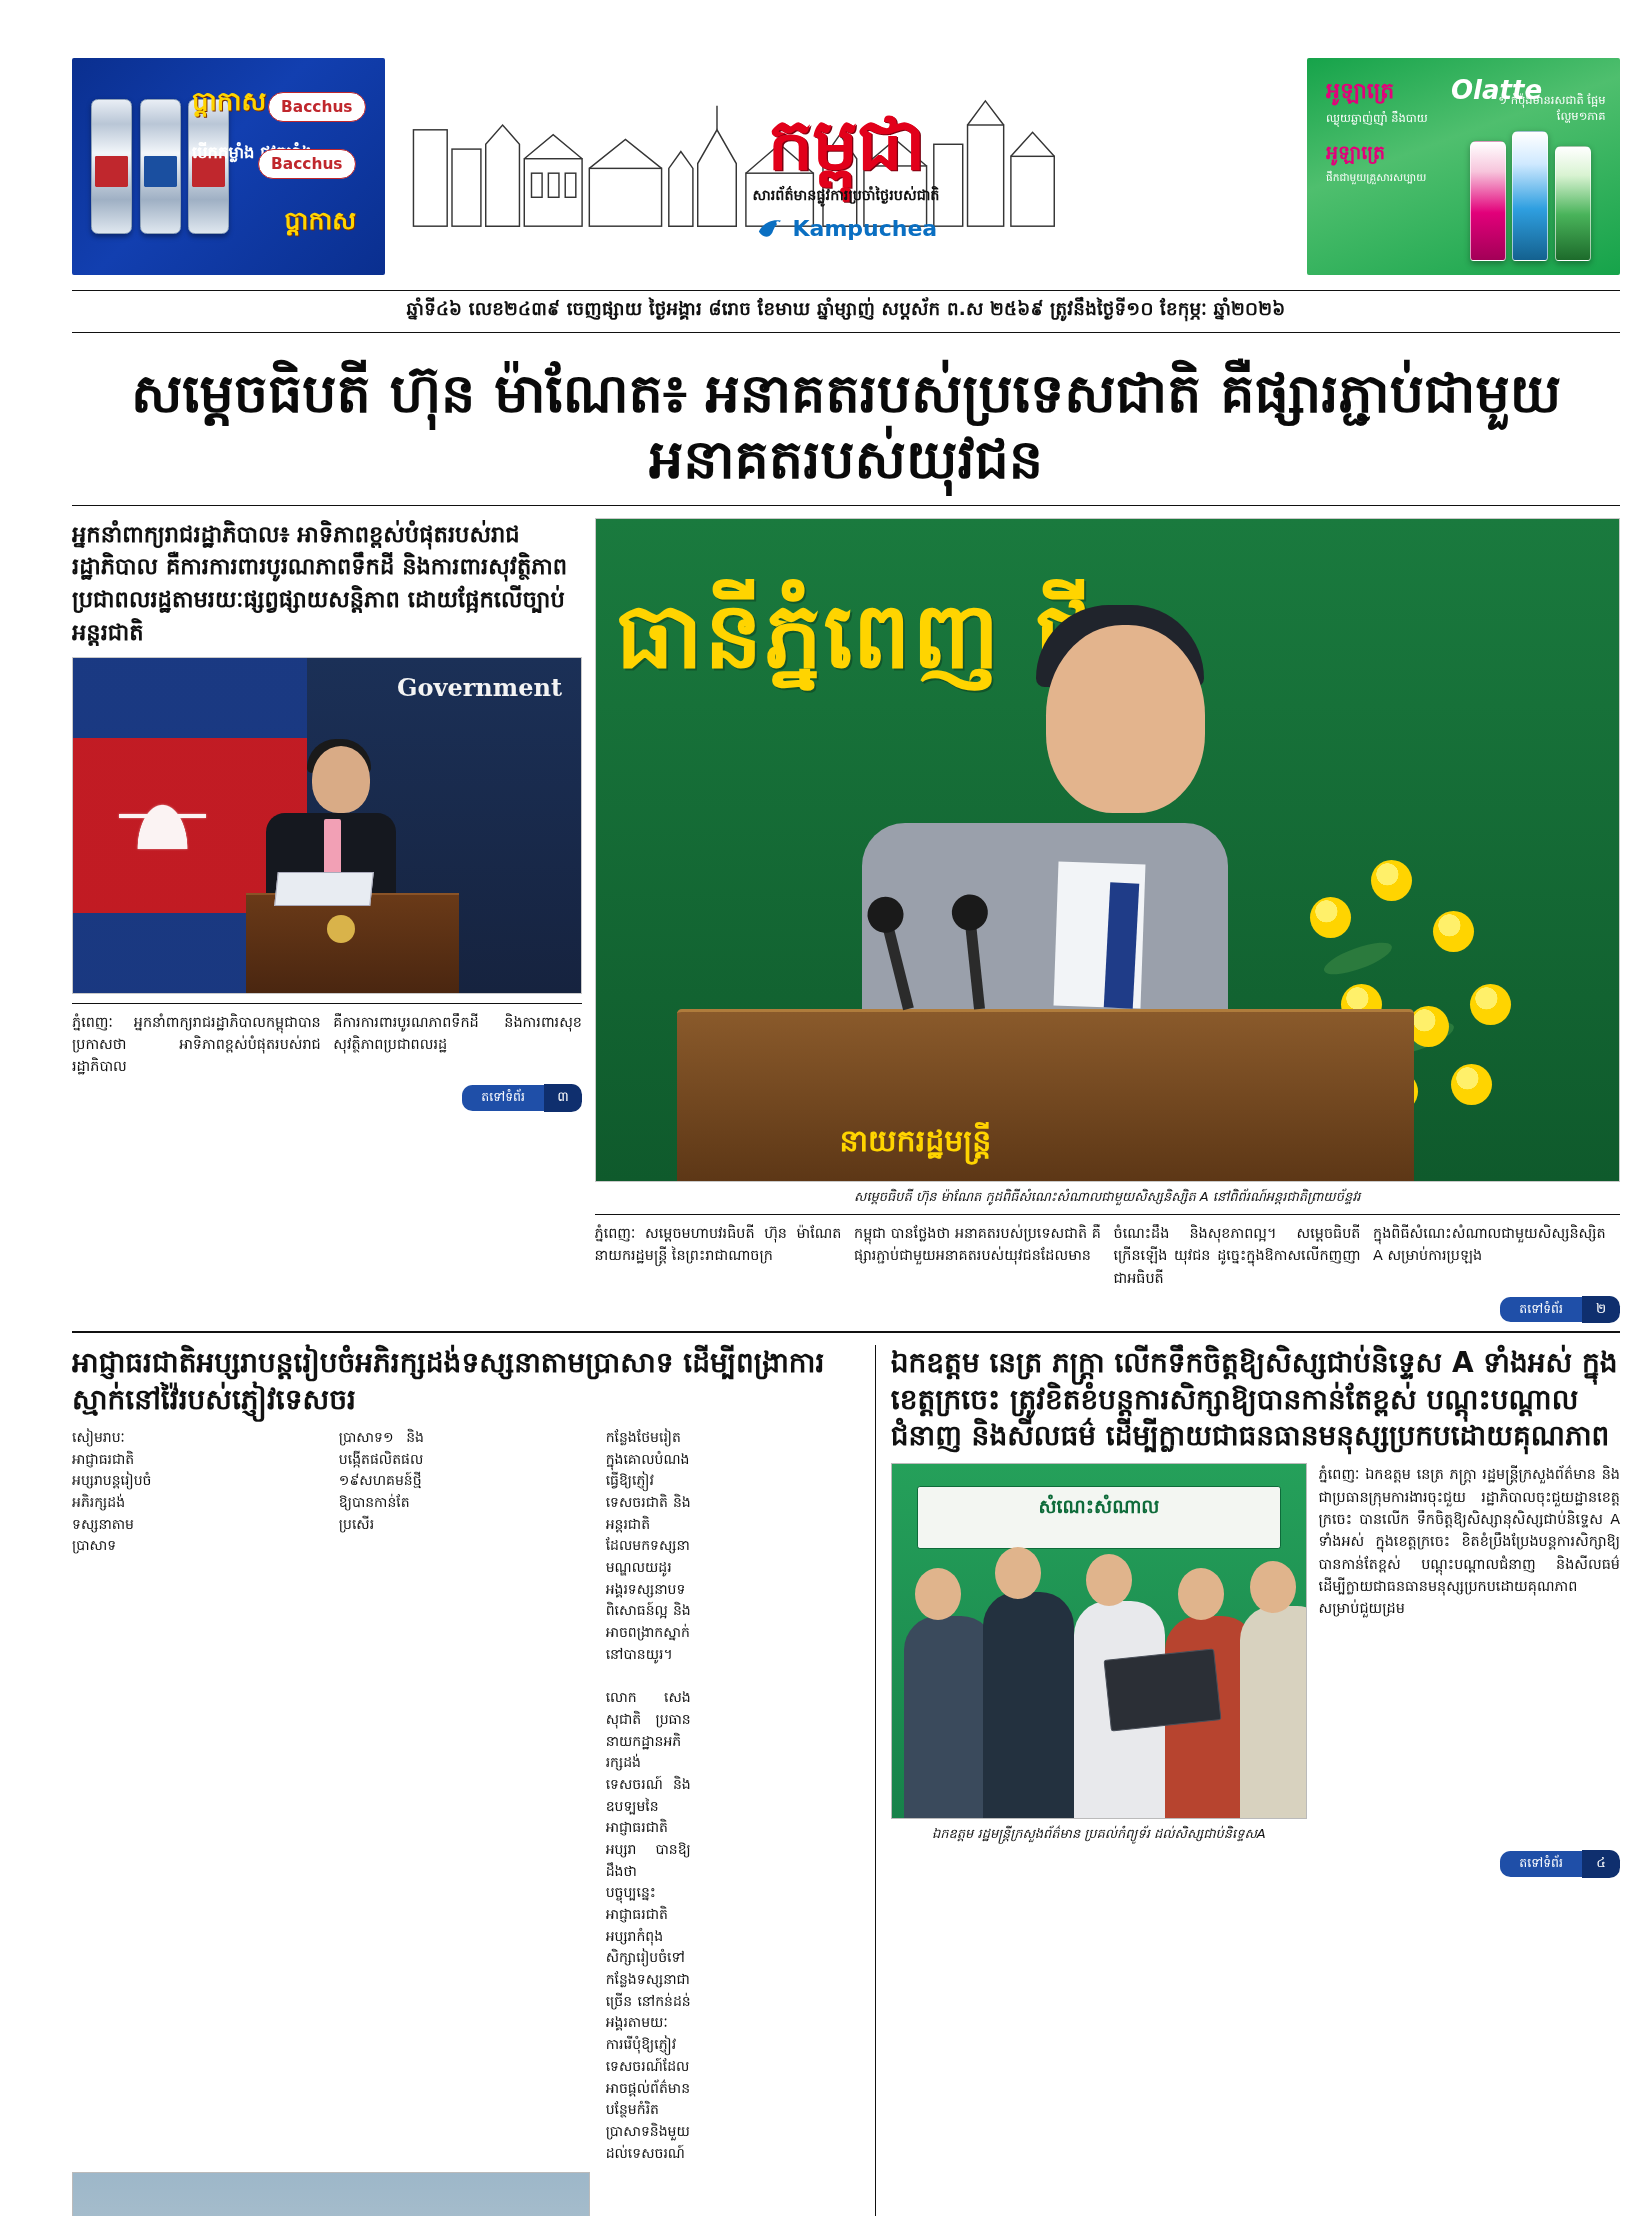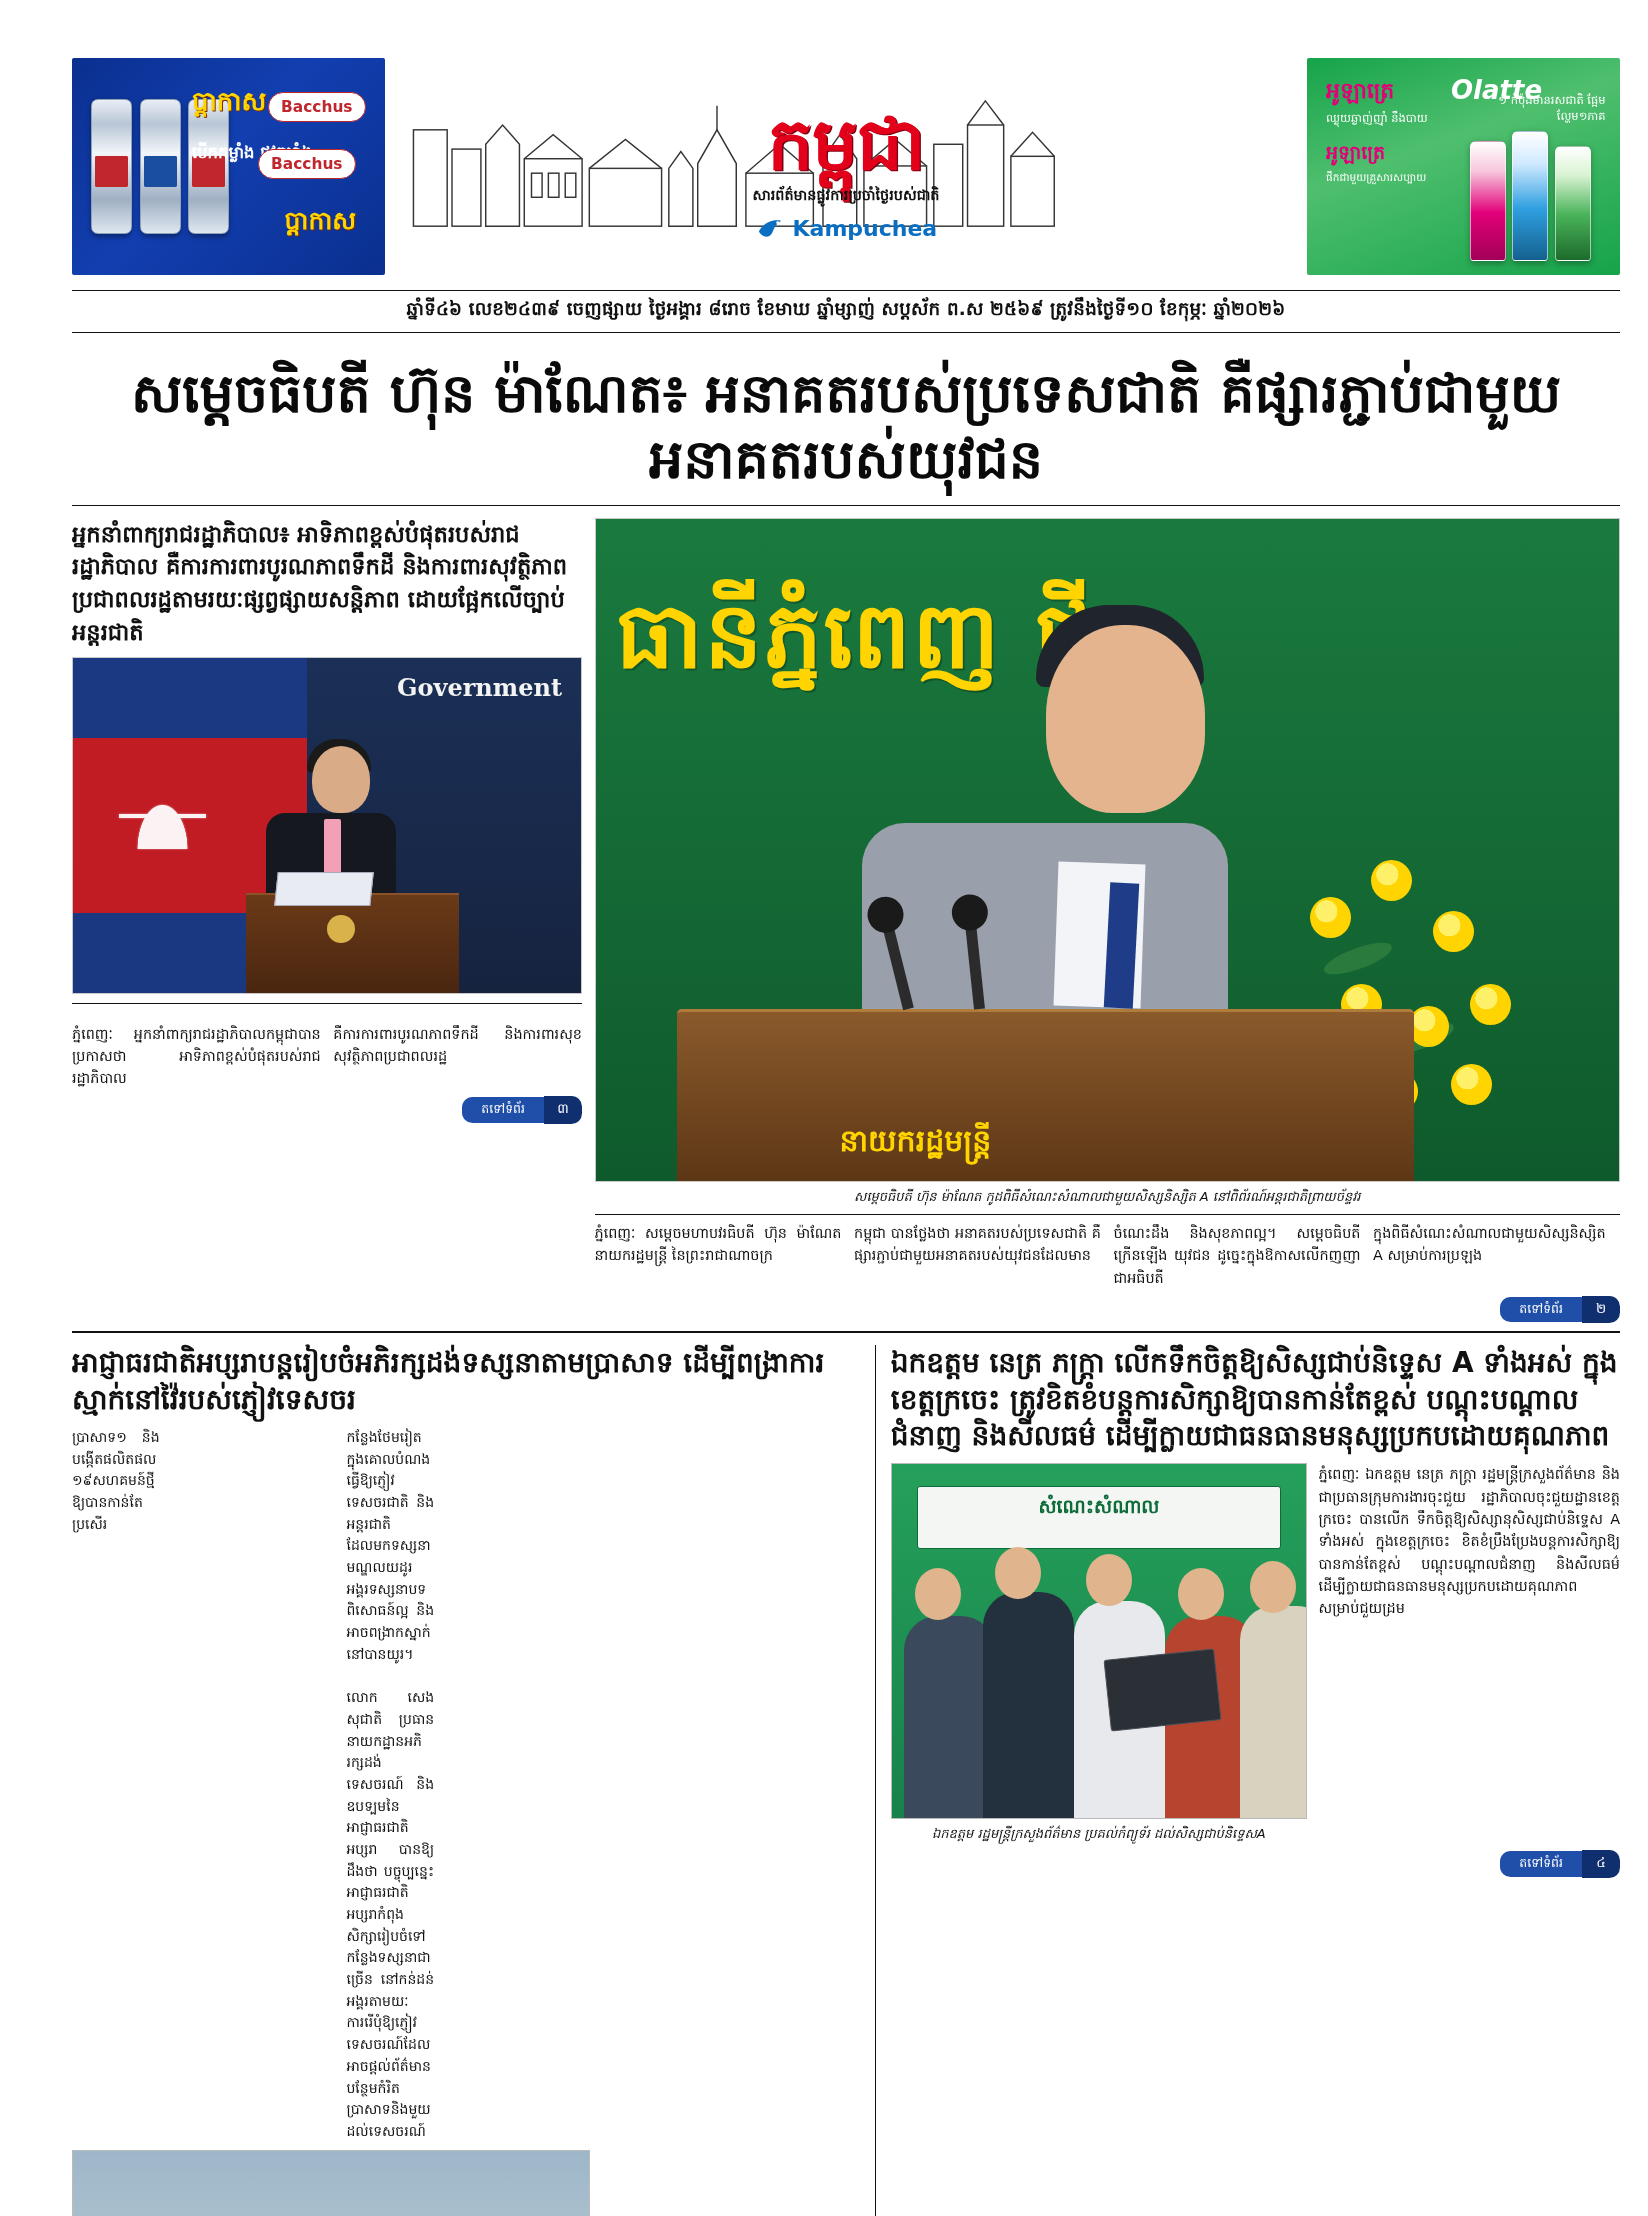--- a/index.html
+++ b/index.html
@@ -400,21 +400,21 @@
 
   
   .lead-cols {
     display: flex;
     gap: 12.5px;
     margin-top: 8.7px;
     border-top: 1px solid #111;
     padding-top: 6.7px;
   }
   .col { font-size: 14.4px; line-height: 1.55; color: #111; text-align: justify; }
-  .lead-left .lead-cols .col { width: 50%; margin-top: 12px; }
+  .lead-left .lead-cols .col { width: 50%; }
   .lead-right .lead-cols .col { width: 33.33%; }
 
   .contbar {
     display: flex;
     align-items: center;
     justify-content: flex-end;
     gap: 0;
     margin-top: 6.7px;
   }
   .cont-pill {
@@ -653,20 +653,23 @@
 
   <div class="lead-divider"></div>
 
   <div class="bottom">
 
     <div class="bcol-left">
       <div class="b-head">អាជ្ញាធរជាតិអប្សរាបន្តរៀបចំអភិរក្សដង់ទស្សនាតាមប្រាសាទ ដើម្បីពង្រាការស្មាក់នៅវ៉ៃរបស់ភ្ញៀវទេសចរ</div>
 
       <div class="b-body">
         <div style="width:33.33%">
+          <div class="col">សៀមរាបៈ អាជ្ញាធរជាតិអប្សរាបន្តរៀបចំអភិរក្សដង់ទស្សនាតាមប្រាសាទ</div>
+        </div>
+        <div style="width:33.33%">
           <div class="col">ប្រាសាទ១ និងបង្កើតផលិតផល ១៩សហគមន៍ថ្មី ឱ្យបានកាន់តែប្រសើរ</div>
         </div>
         <div style="width:33.33%">
           <div class="col" style="white-space:pre-line">កន្លែងថែមរៀត ក្នុងគោលបំណងធ្វើឱ្យភ្ញៀវទេសចរជាតិ និងអន្តរជាតិដែលមកទស្សនាមណ្ឌលយដូរអង្គរទស្សនាបទពិសោធន៍ល្អ និងអាចពង្រាកស្នាក់នៅបានយូរ។
 
 លោក សេង សុជាតិ ប្រធាននាយកដ្ឋានអភិរក្សដង់ទេសចរណ៍ និងឧបទ្បមនៃអាជ្ញាធរជាតិអប្សរា បានឱ្យដឹងថា បច្ចុប្បន្នេះ អាជ្ញាធរជាតិអប្សរាកំពុងសិក្សារៀបចំទៅកន្លែងទស្សនាជាច្រើន នៅកន់ដន់អង្គរតាមយៈការរើបុំឱ្យភ្ញៀវទេសចរណ៍ដែលអាចផ្តល់ព័ត៌មានបន្ថែមកំរិតប្រាសាទនិងមួយដល់ទេសចរណ៍</div>
         </div>
       </div>
 
       <div style="display:flex;gap:11.5px;margin-top:7.7px;align-items:flex-start">

